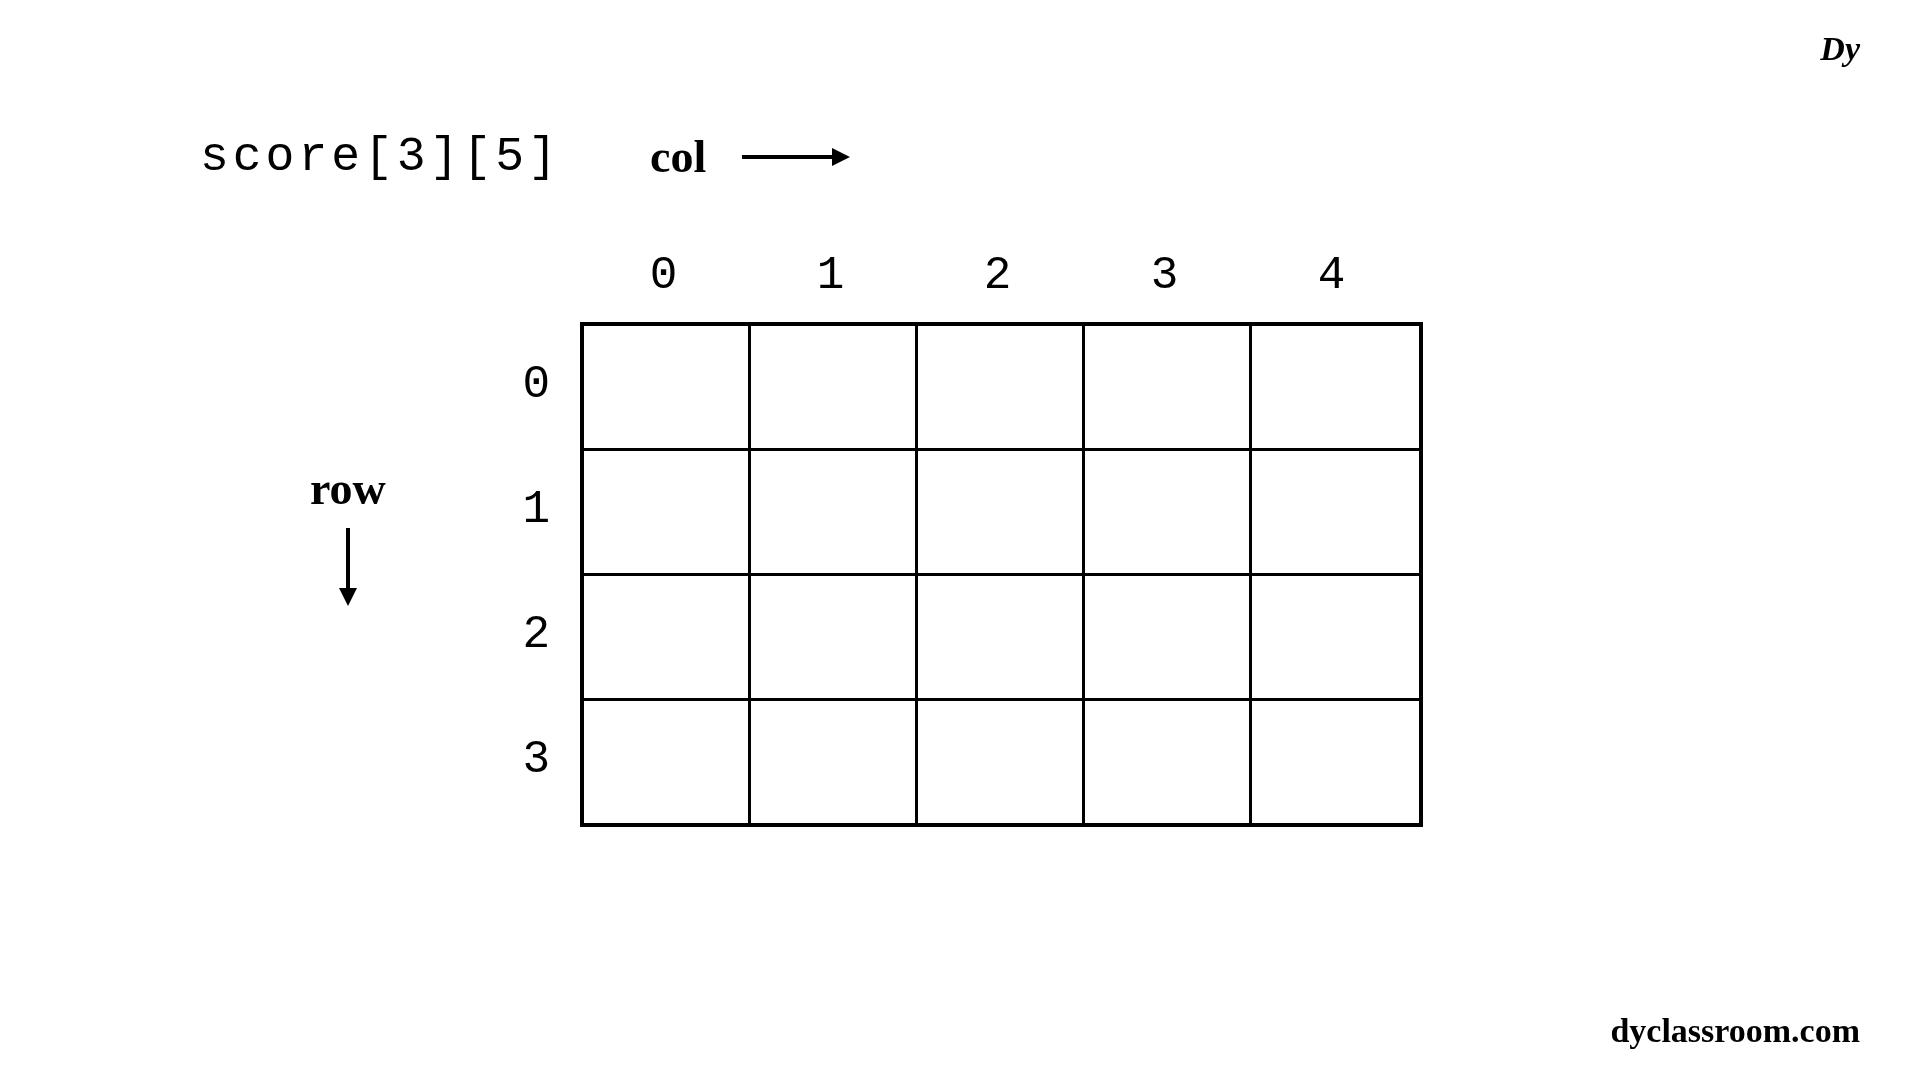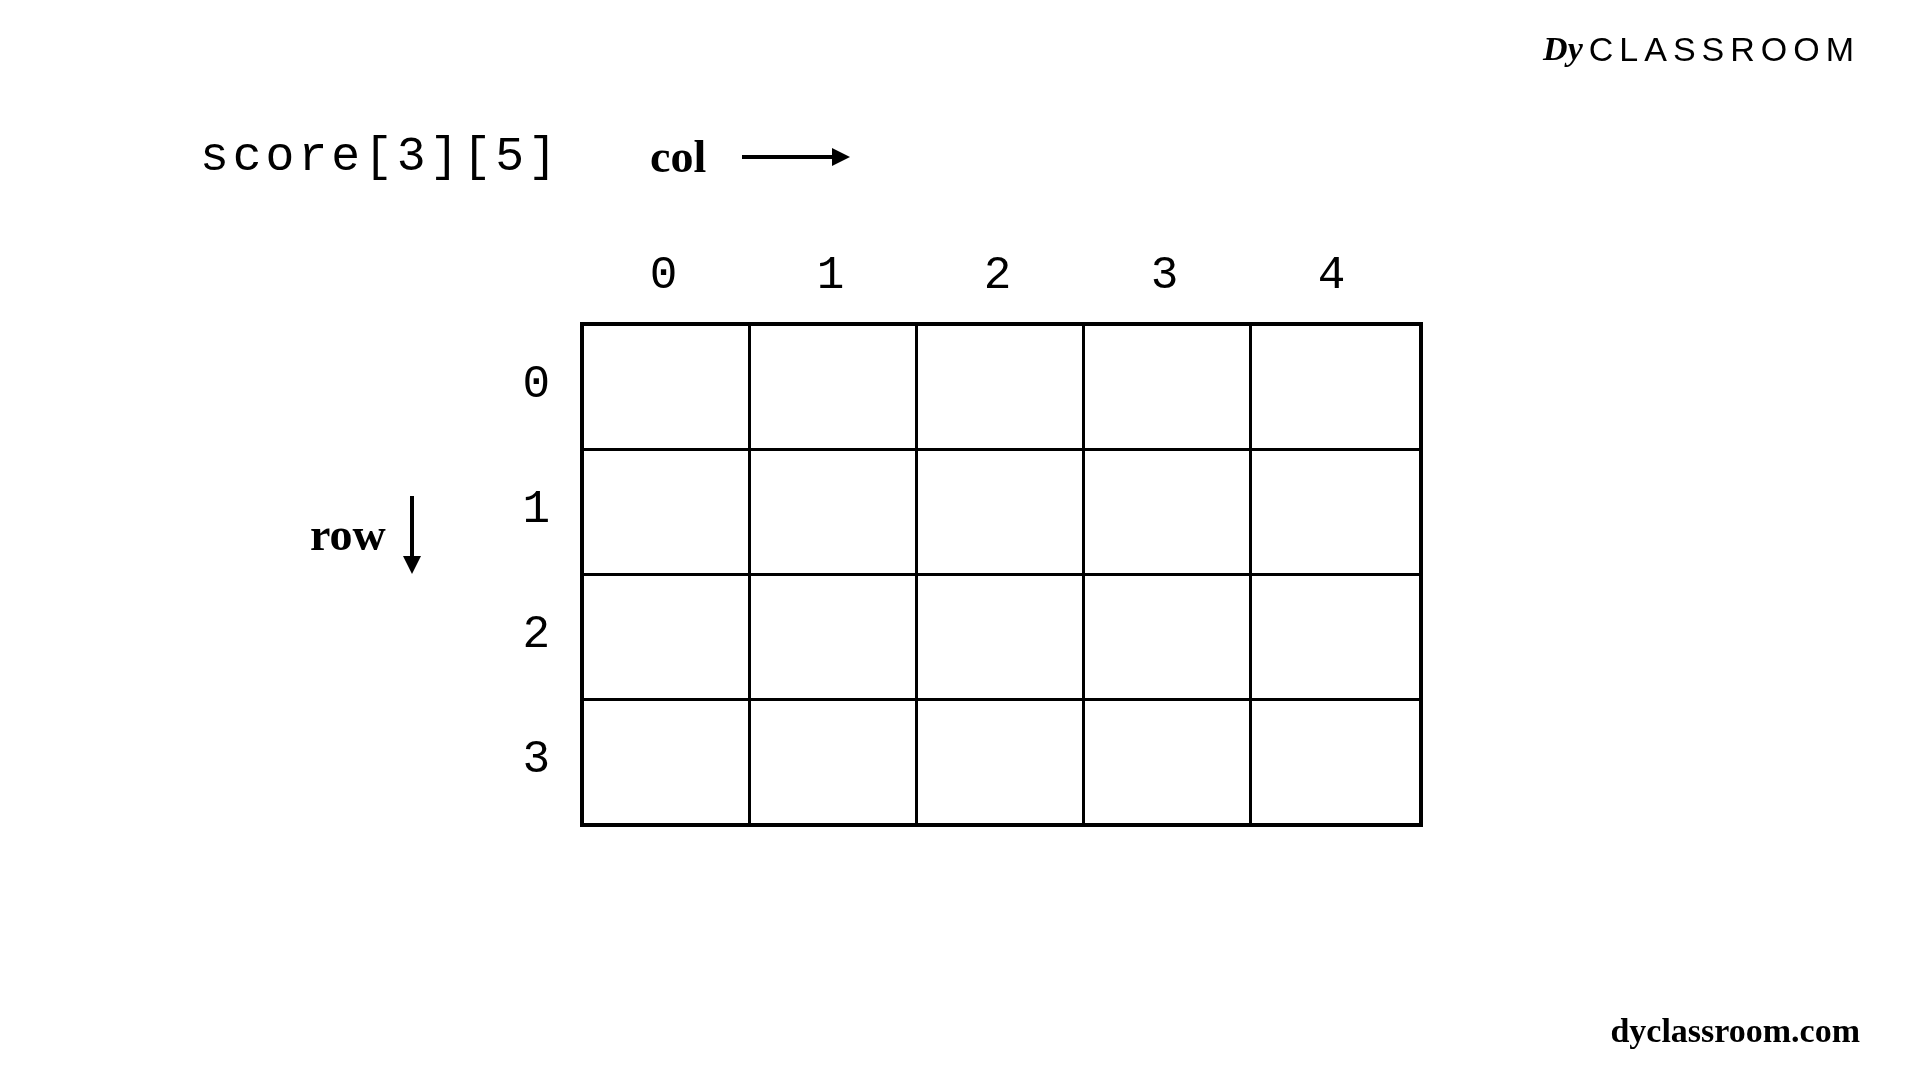--- a/index.html
+++ b/index.html
@@ -55,24 +55,24 @@
       font-family: Georgia, serif;
       font-size: 46px;
       font-weight: bold;
     }
     .arrow-right {
       width: 110px;
       height: 30px;
     }
     .row-label {
       position: absolute;
-      top: 494px;
+      top: 462px;
       left: 310px;
       display: flex;
-      flex-direction: row;
+      flex-direction: column;
       align-items: center;
       gap: 11px;
     }
     .row-text {
       font-family: Georgia, serif;
       font-size: 46px;
       font-weight: bold;
     }
     .arrow-down {
       width: 30px;
@@ -138,21 +138,20 @@
       font-size: 34px;
       font-weight: bold;
       margin-left: 12px;
     }
   </style>
 </head>
 <body>
 
 <div class="logo">
   <span class="logo-icon">Dy</span>
-  <span class="logo-text">CLASSROOM</span>
 </div>
 
 <div class="declaration">score[3][5]</div>
 
 <div class="col-label">
   <span class="col-text">col</span>
   <svg class="arrow-right" viewBox="0 0 110 30">
     <line x1="2" y1="15" x2="95" y2="15" stroke="#000" stroke-width="4"></line>
     <polygon points="92,6 110,15 92,24" fill="#000"></polygon>
   </svg>

